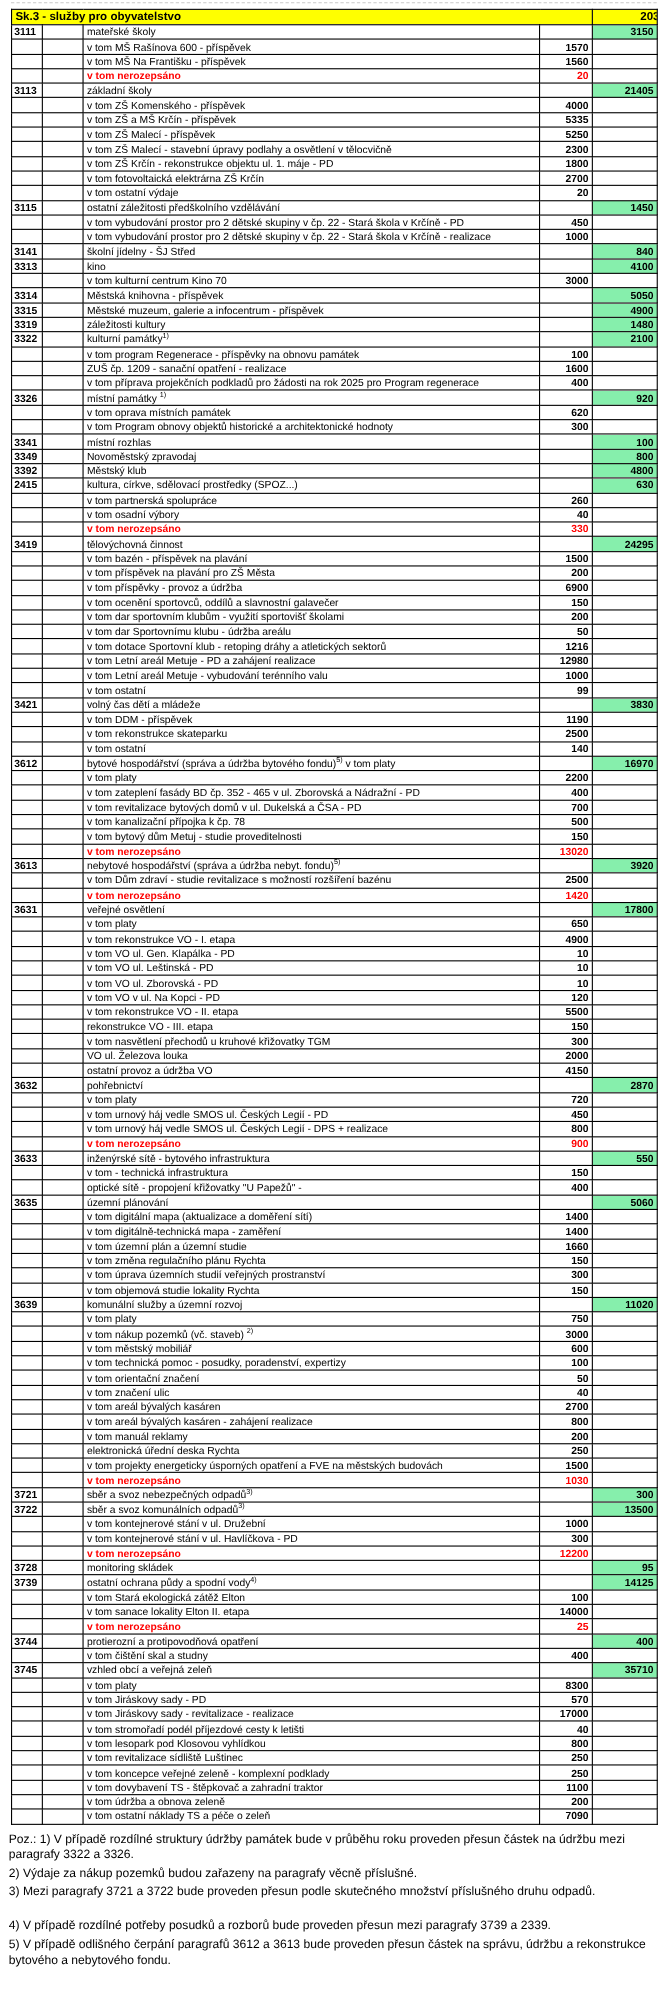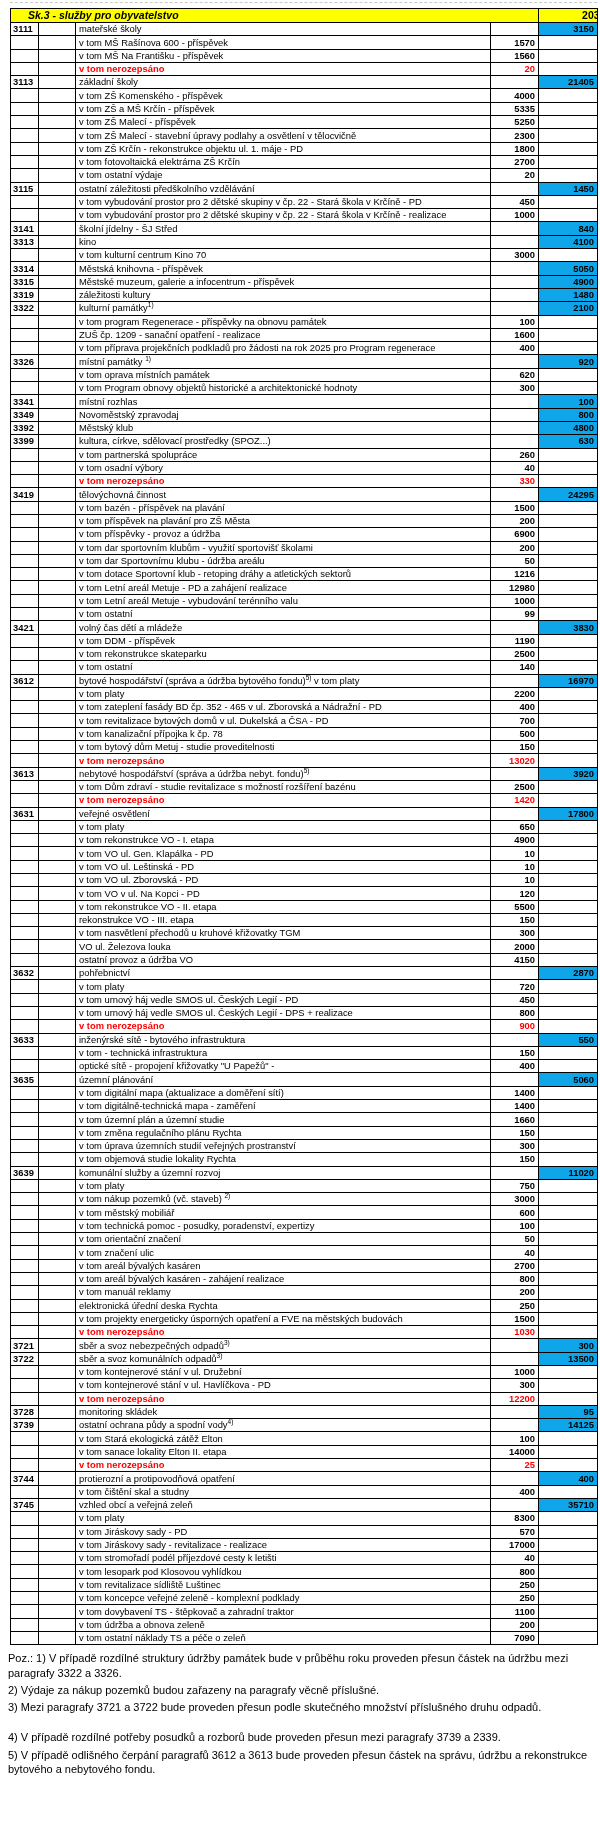--- a/index.html
+++ b/index.html
@@ -1,25 +1,25 @@
 <!DOCTYPE html>
 <html><head>
 <meta charset="utf-8">
 <style>
   html,body{margin:0;padding:0;background:#ffffff;}
   body{width:600px;height:1829px;font-family:"Liberation Sans","DejaVu Sans",sans-serif;color:#000;position:relative;overflow:hidden;}
   .top-artifact{position:absolute;top:2px;left:10px;width:587px;border-top:1px dashed #c9c9c9;}
   table{border-collapse:collapse;table-layout:fixed;margin:8px 0 0 10px;width:587px;border:1.5px solid #000;}
   td{border:1px solid #000;height:12.3px;font-size:9.4px;line-height:1.05;padding:0 2px;overflow:hidden;white-space:nowrap;vertical-align:middle;}
   tr.hdr td{background:#ffff00;font-weight:bold;font-size:10.5px;height:13px;padding-left:43px;}
-  tr.hdr td.title{padding-left:17px;font-style:italic;}
+  tr.hdr td.title{padding-left:3px;}
   td.code{font-weight:bold;padding-left:2px;}
   td.desc{padding-left:3px;}
   td.amount,td.total{text-align:right;font-weight:bold;padding-right:3px;}
-  td.total.filled{background:#0ea5e9;}
+  td.total.filled{background:#86efac;}
   tr.red td.desc,tr.red td.amount{color:#ff0000;font-weight:bold;}
   sup{font-size:6.5px;vertical-align:super;line-height:0;}
   .footnotes{margin:6px 0 0 8px;width:584px;font-size:11px;line-height:1.3;}
   .footnotes p{margin:0 0 3px 0;}
   .footnotes p.gap-after{margin-bottom:16px;}
 </style>
 </head>
 <body>
 
 <div class="top-artifact"></div>
@@ -248,21 +248,21 @@
         <td class="total filled">800</td>
       </tr>
       <tr>
         <td class="code">3392</td>
         <td></td>
         <td class="desc">Městský klub</td>
         <td class="amount"></td>
         <td class="total filled">4800</td>
       </tr>
       <tr>
-        <td class="code">3399</td>
+        <td class="code">2415</td>
         <td></td>
         <td class="desc">kultura, církve, sdělovací prostředky (SPOZ...)</td>
         <td class="amount"></td>
         <td class="total filled">630</td>
       </tr>
       <tr>
         <td class="code"></td>
         <td></td>
         <td class="desc">v tom partnerská spolupráce</td>
         <td class="amount">260</td>
@@ -301,20 +301,27 @@
         <td></td>
         <td class="desc">v tom příspěvek na plavání pro ZŠ Města</td>
         <td class="amount">200</td>
         <td class="total"></td>
       </tr>
       <tr>
         <td class="code"></td>
         <td></td>
         <td class="desc">v tom příspěvky -  provoz a údržba</td>
         <td class="amount">6900</td>
+        <td class="total"></td>
+      </tr>
+      <tr>
+        <td class="code"></td>
+        <td></td>
+        <td class="desc">v tom ocenění sportovců, oddílů a slavnostní galavečer</td>
+        <td class="amount">150</td>
         <td class="total"></td>
       </tr>
       <tr>
         <td class="code"></td>
         <td></td>
         <td class="desc">v tom dar sportovním klubům - využití sportovišť školami</td>
         <td class="amount">200</td>
         <td class="total"></td>
       </tr>
       <tr>

